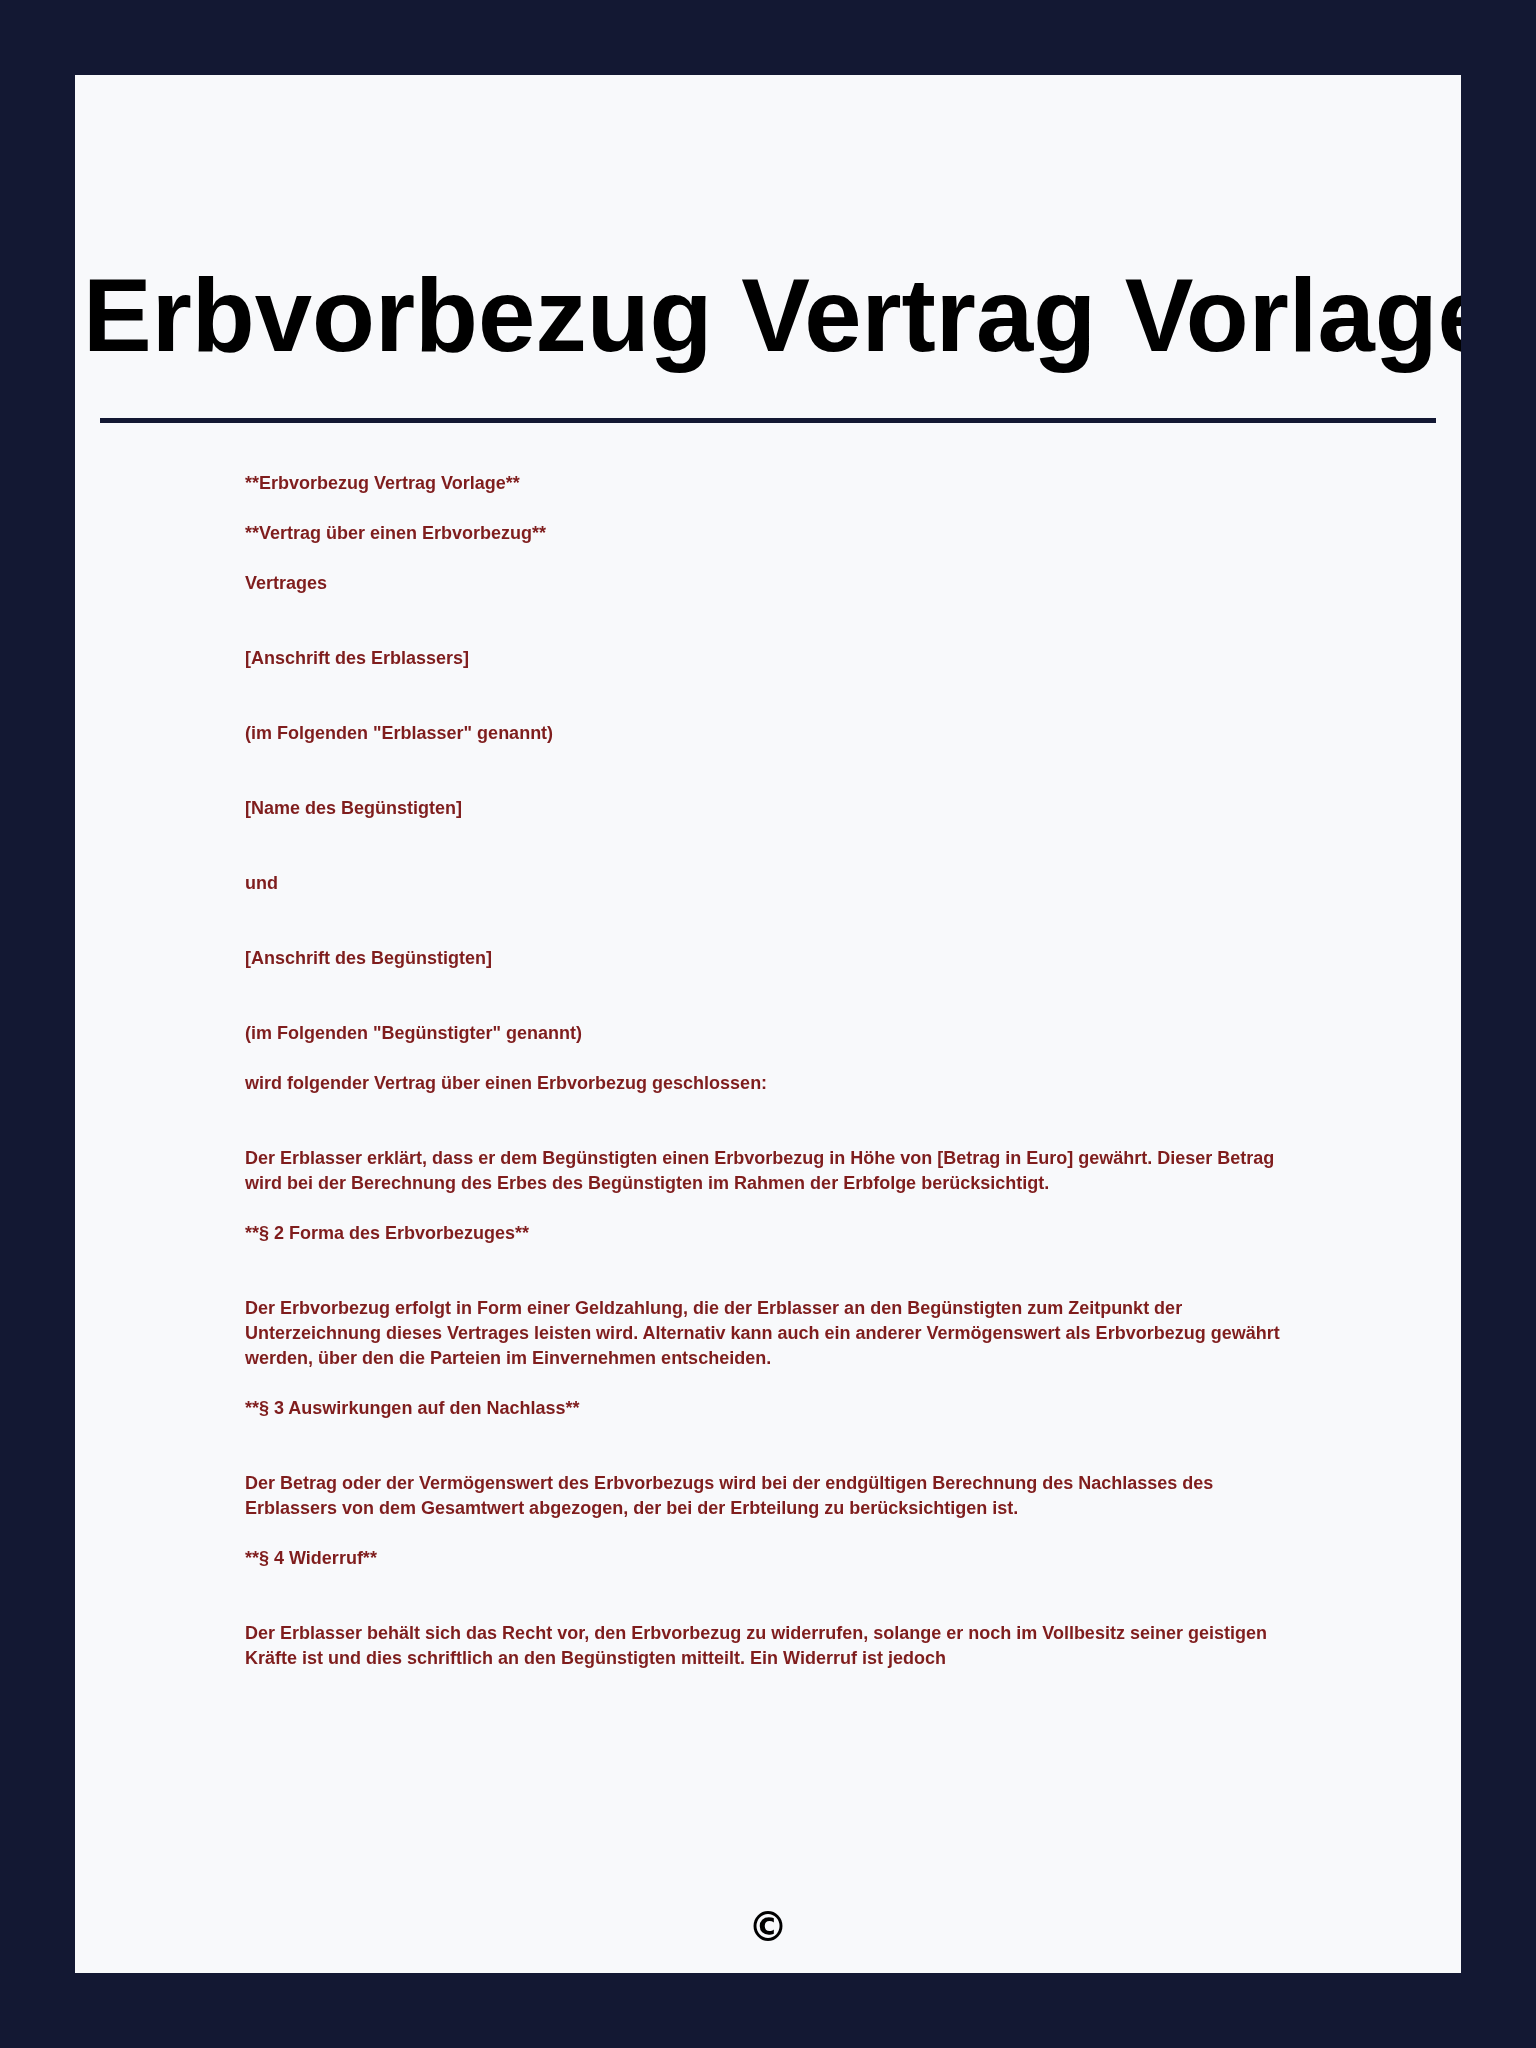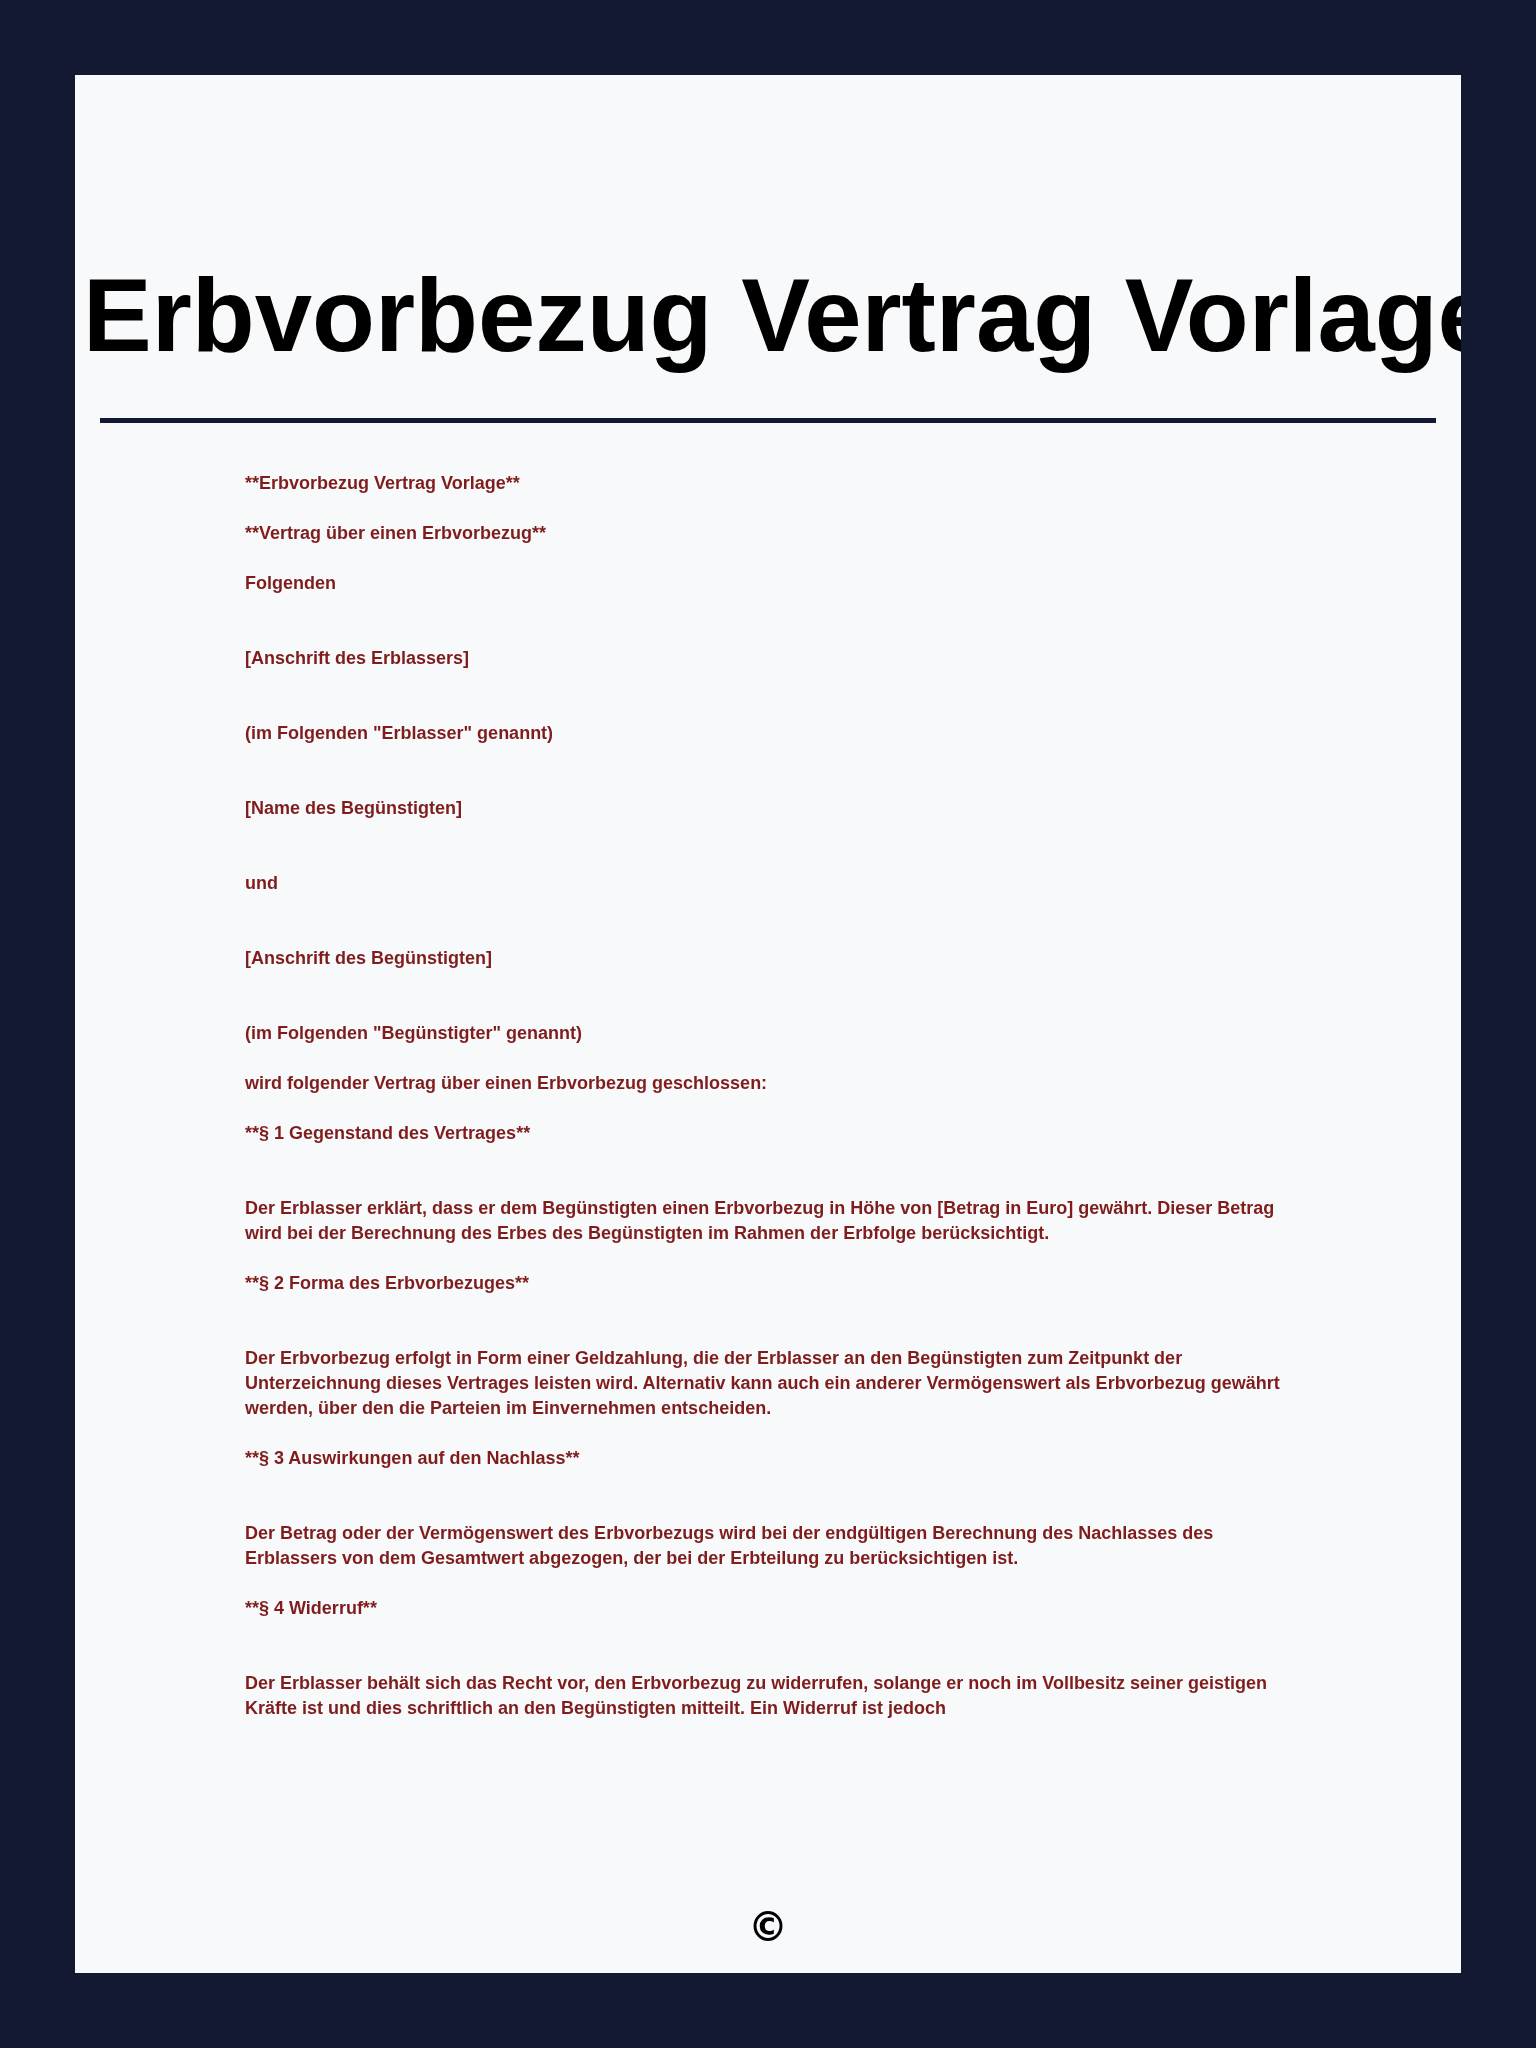--- a/index.html
+++ b/index.html
@@ -82,29 +82,28 @@
 </head>
 <body>
 
 <div class="page">
   <h1 class="doc-title">Erbvorbezug Vertrag Vorlage</h1>
   <div class="divider"></div>
 
   <div class="content">
     <p>**Erbvorbezug Vertrag Vorlage**</p>
     <p>**Vertrag über einen Erbvorbezug**</p>
-    <p>Folgenden</p>
+    <p>Vertrages</p>
     <p class="gap">[Anschrift des Erblassers]</p>
     <p class="gap">(im Folgenden "Erblasser" genannt)</p>
     <p class="gap">[Name des Begünstigten]</p>
     <p class="gap">und</p>
     <p class="gap">[Anschrift des Begünstigten]</p>
     <p class="gap">(im Folgenden "Begünstigter" genannt)</p>
     <p>wird folgender Vertrag über einen Erbvorbezug geschlossen:</p>
-    <p>**§ 1 Gegenstand des Vertrages**</p>
     <p class="gap">Der Erblasser erklärt, dass er dem Begünstigten einen Erbvorbezug in Höhe von [Betrag in Euro] gewährt. Dieser Betrag wird bei der Berechnung des Erbes des Begünstigten im Rahmen der Erbfolge berücksichtigt.</p>
     <p>**§ 2 Forma des Erbvorbezuges**</p>
     <p class="gap">Der Erbvorbezug erfolgt in Form einer Geldzahlung, die der Erblasser an den Begünstigten zum Zeitpunkt der Unterzeichnung dieses Vertrages leisten wird. Alternativ kann auch ein anderer Vermögenswert als Erbvorbezug gewährt werden, über den die Parteien im Einvernehmen entscheiden.</p>
     <p>**§ 3 Auswirkungen auf den Nachlass**</p>
     <p class="gap">Der Betrag oder der Vermögenswert des Erbvorbezugs wird bei der endgültigen Berechnung des Nachlasses des Erblassers von dem Gesamtwert abgezogen, der bei der Erbteilung zu berücksichtigen ist.</p>
     <p>**§ 4 Widerruf**</p>
     <p class="gap">Der Erblasser behält sich das Recht vor, den Erbvorbezug zu widerrufen, solange er noch im Vollbesitz seiner geistigen Kräfte ist und dies schriftlich an den Begünstigten mitteilt. Ein Widerruf ist jedoch</p>
   </div>
 
   <div class="footer-mark">©</div>

